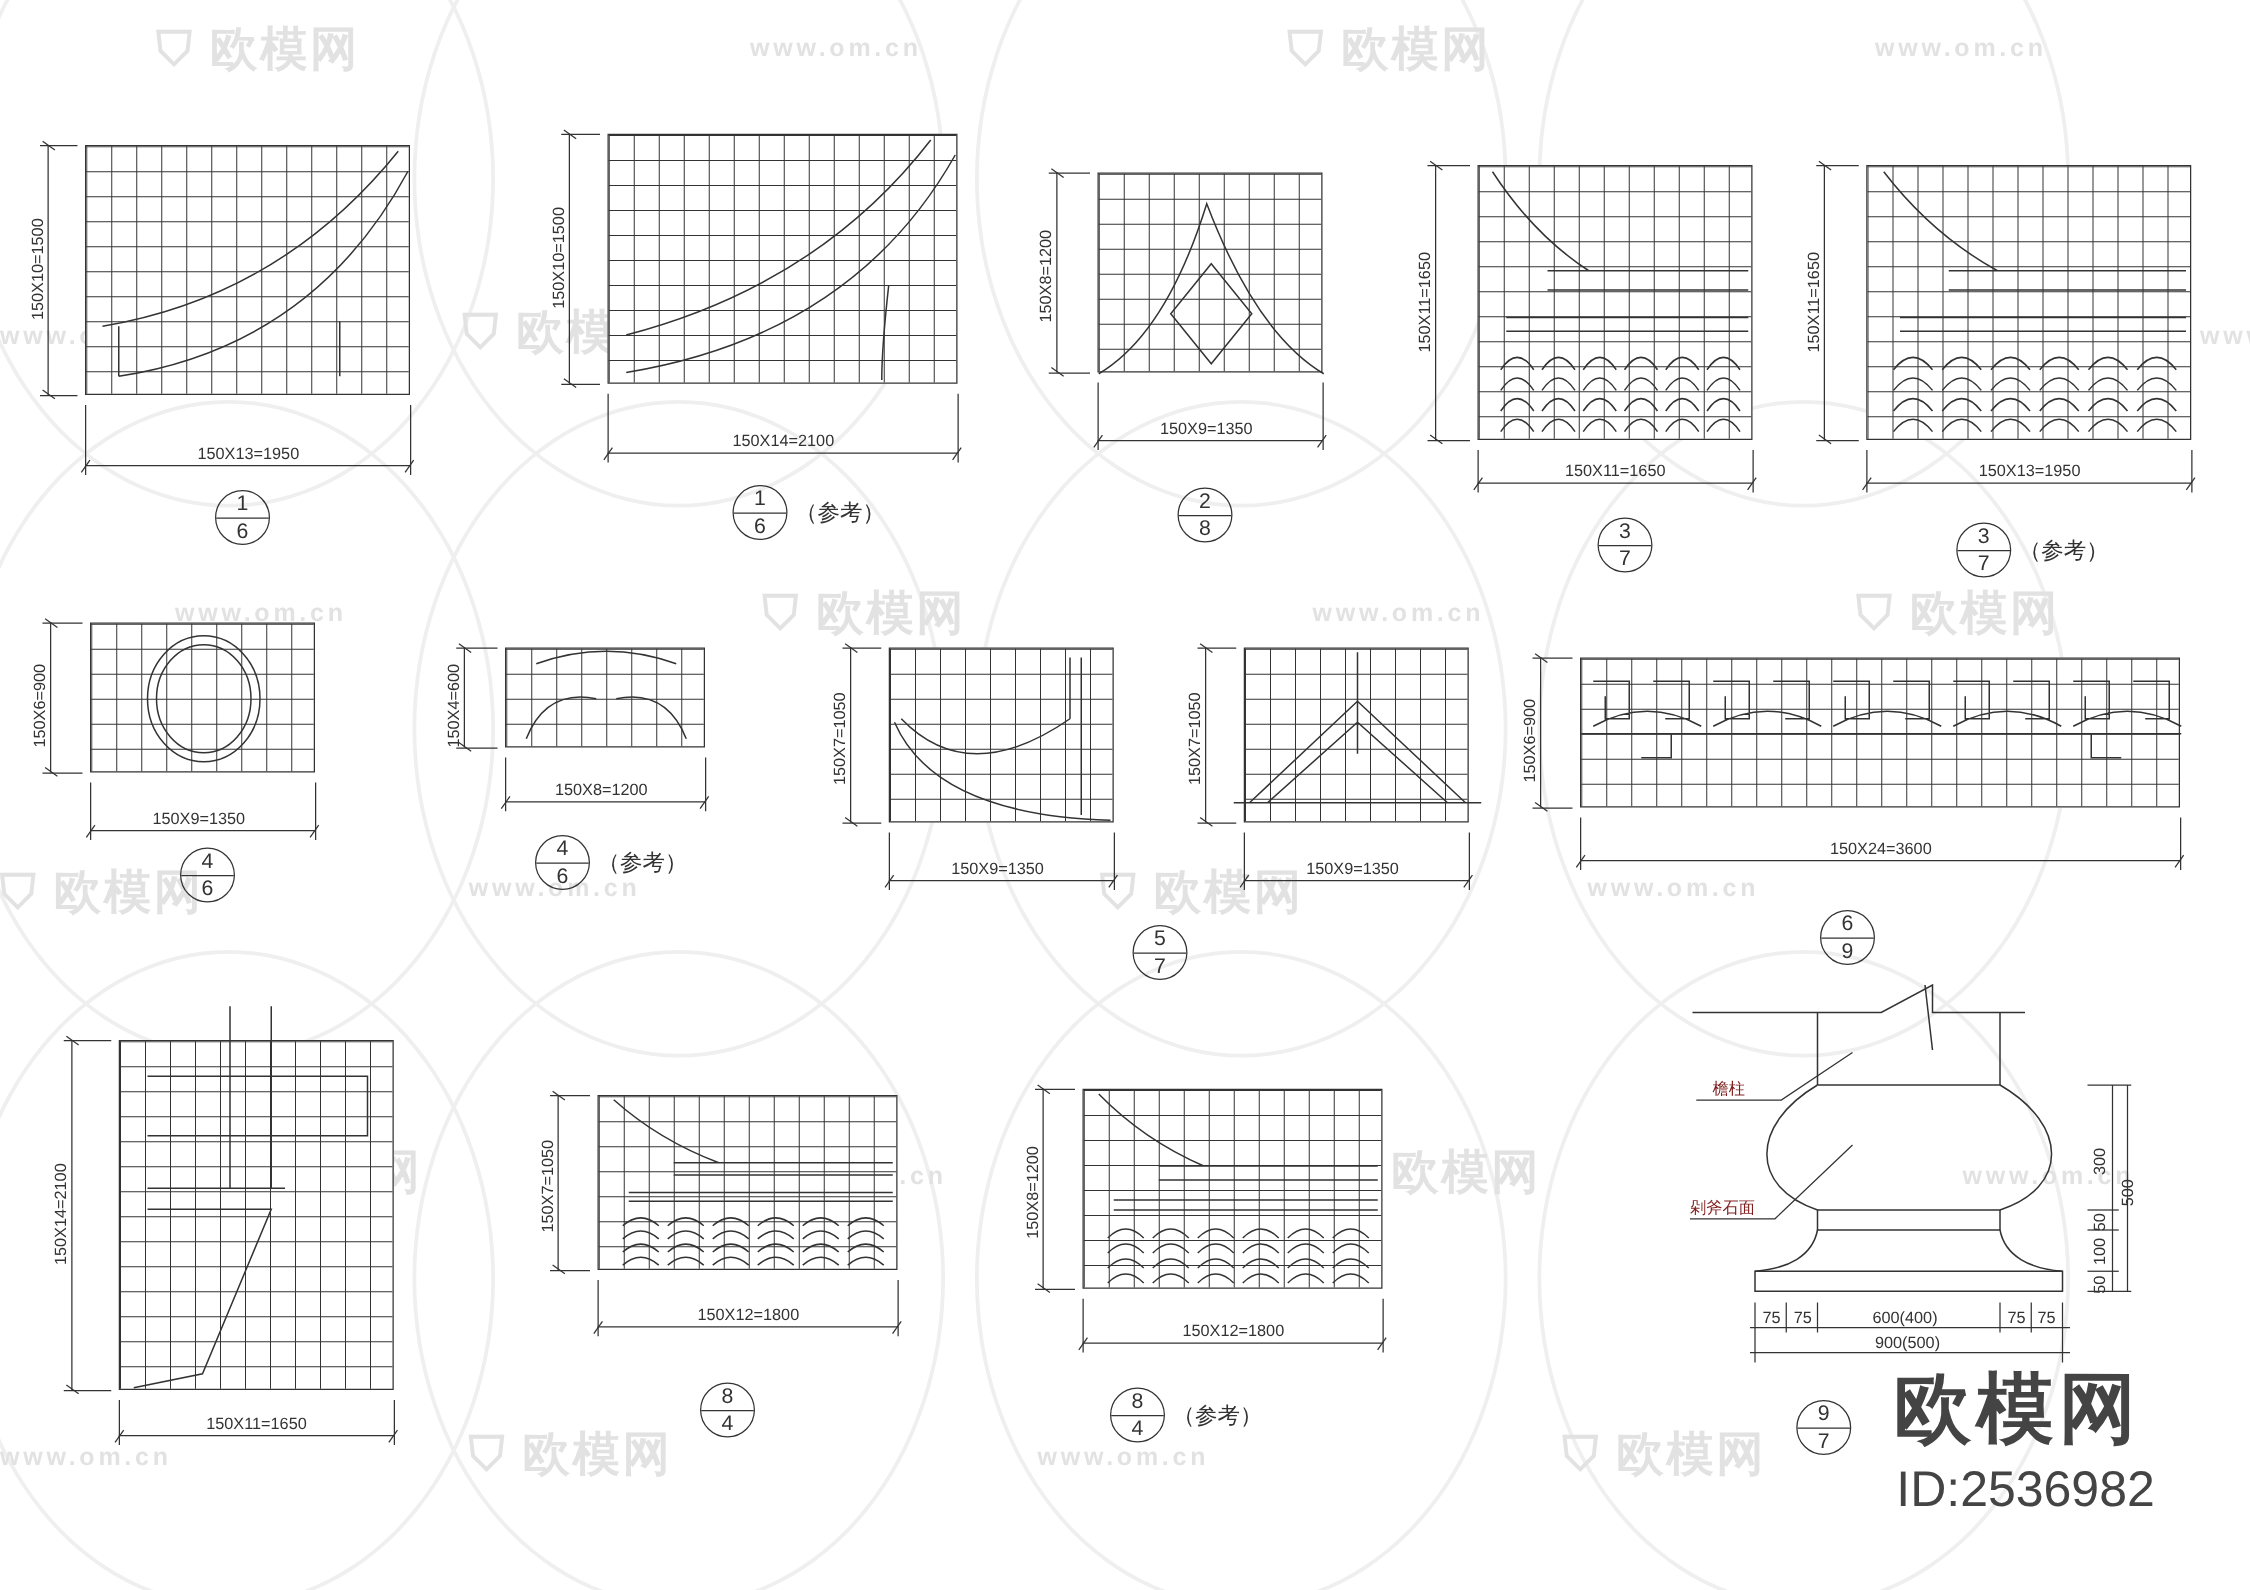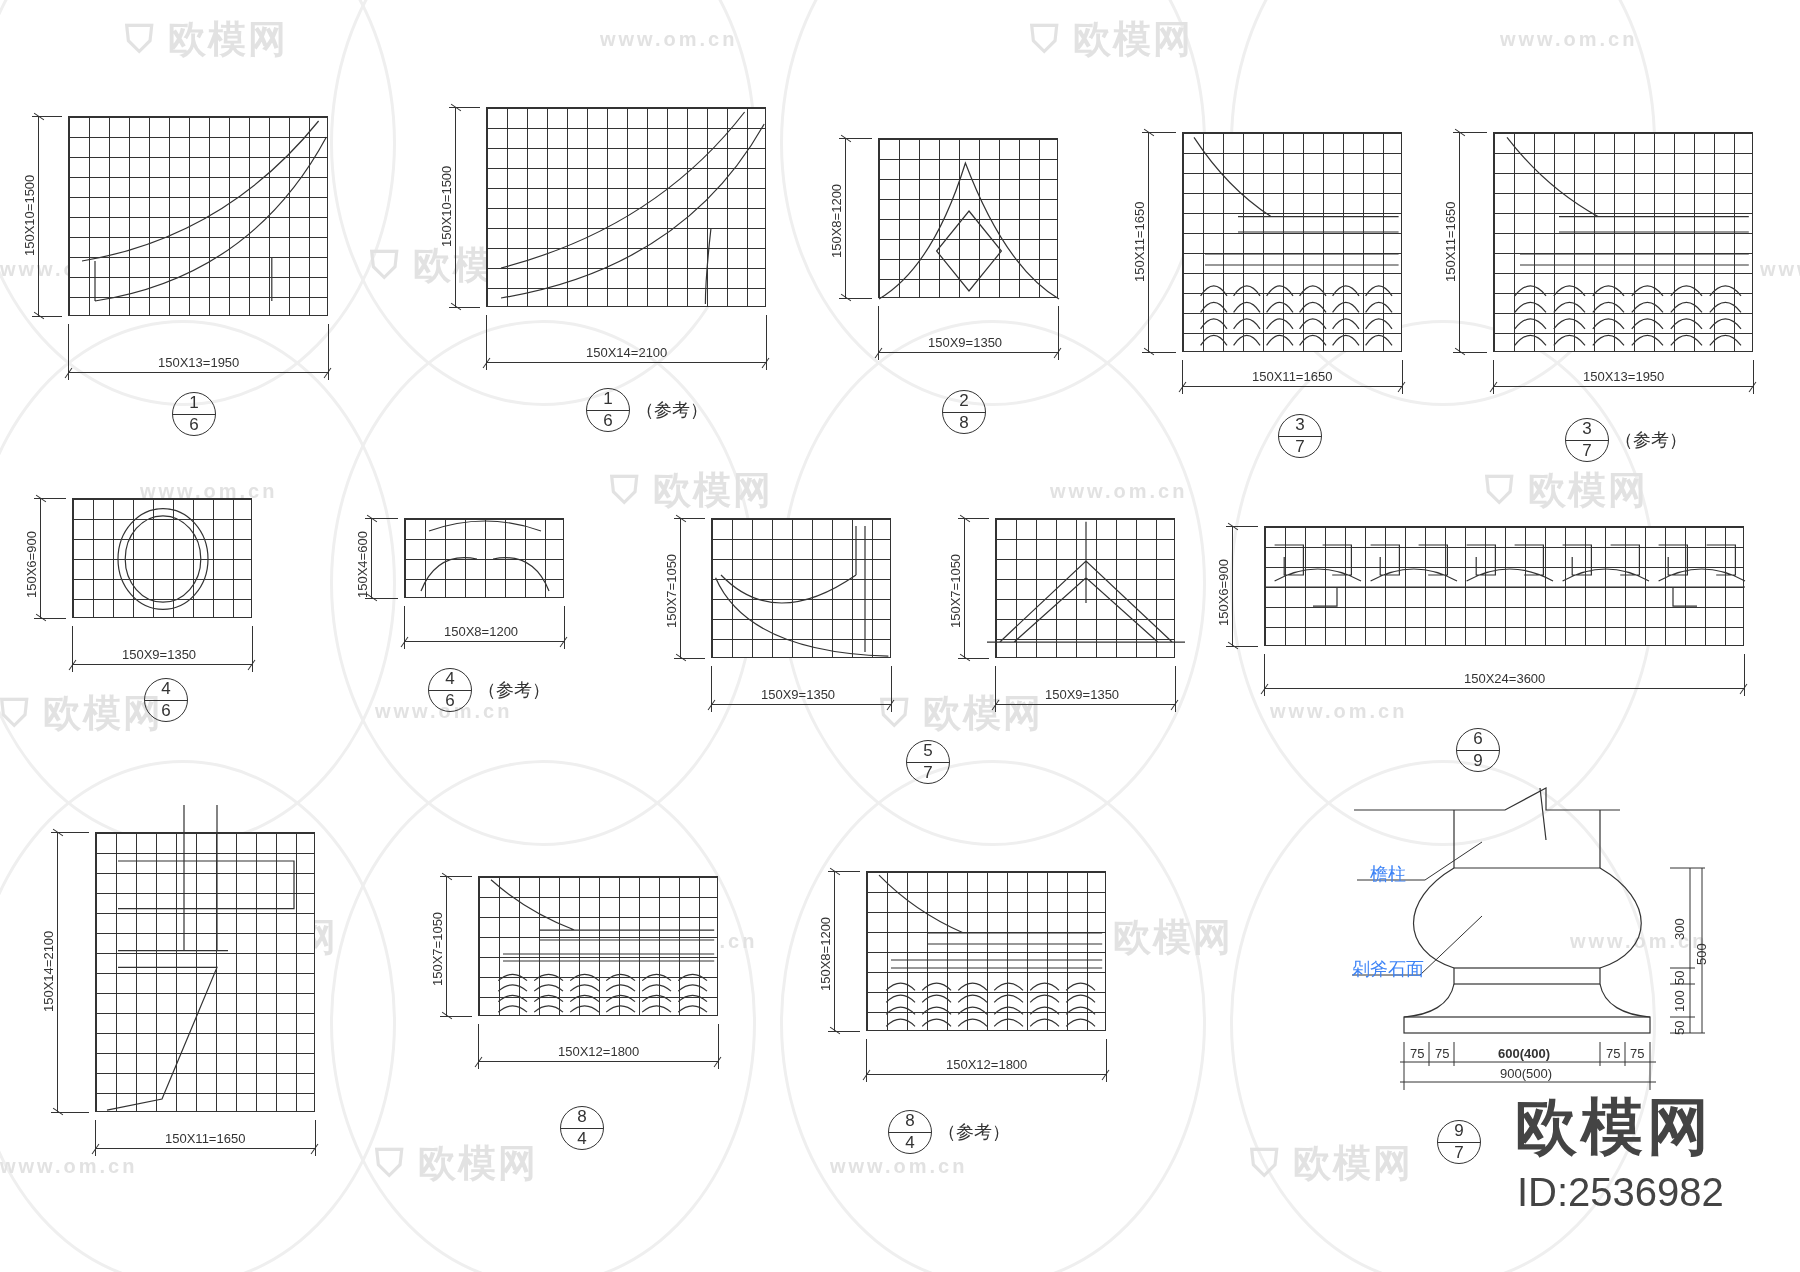--- a/index.html
+++ b/index.html
@@ -20,21 +20,21 @@
   .ext{position:absolute;background:#333;}
   .dlabel{position:absolute;font-size:13px;color:#333;white-space:nowrap;}
   .vlabel{position:absolute;font-size:13px;color:#333;white-space:nowrap;transform:rotate(-90deg);transform-origin:left top;}
   .bubble{position:absolute;width:44px;height:44px;border:1px solid #333;border-radius:50%;box-sizing:border-box;text-align:center;font-size:17px;line-height:20px;color:#333;}
   .bubble .top{display:block;height:21px;border-bottom:1px solid #333;}
   .bubble .bot{display:block;}
   .ref{position:absolute;font-size:18px;color:#333;}
   .drawing{position:absolute;overflow:visible;}
   .brand{position:absolute;left:1515px;top:1085px;font-size:62px;font-weight:bold;color:#444;letter-spacing:4px;}
   .brand-id{position:absolute;left:1517px;top:1170px;font-size:40px;color:#444;}
-  .callout{position:absolute;font-size:18px;color:#3b82f6;}
+  .callout{position:absolute;font-size:13px;color:#7f1d1d;}
 </style>
 </head>
 <body>
 
 <div id="watermarks">
     <div class="wm-arc" style="left: -30px; top: -120px; width: 420px; height: 520px;"></div>
     <div class="wm-arc" style="left: 330px; top: -120px; width: 420px; height: 520px;"></div>
     <div class="wm-arc" style="left: 780px; top: -120px; width: 420px; height: 520px;"></div>
     <div class="wm-arc" style="left: 1230px; top: -120px; width: 420px; height: 520px;"></div>
     <div class="wm-arc" style="left: -30px; top: 320px; width: 420px; height: 520px;"></div>
@@ -319,21 +319,21 @@
       <line x1="370" y1="237" x2="395" y2="237"></line>
       <line x1="370" y1="253" x2="405" y2="253"></line>
       <line x1="390" y1="88" x2="390" y2="253"></line>
       <line x1="402" y1="88" x2="402" y2="253"></line>
     </g>
   </svg>
   <span class="callout" style="left:70px;top:82px;">檐柱</span>
   <span class="callout" style="left:52px;top:177px;">剁斧石面</span>
   <span class="dlabel" style="left:110px;top:266px;">75</span>
   <span class="dlabel" style="left:135px;top:266px;">75</span>
-  <span class="dlabel" style="left:198px;top:266px;font-weight:bold;">600(400)</span>
+  <span class="dlabel" style="left:198px;top:266px;">600(400)</span>
   <span class="dlabel" style="left:306px;top:266px;">75</span>
   <span class="dlabel" style="left:330px;top:266px;">75</span>
   <span class="dlabel" style="left:200px;top:286px;">900(500)</span>
   <span class="vlabel" style="left:372px;top:160px;">300</span>
   <span class="vlabel" style="left:372px;top:205px;">50</span>
   <span class="vlabel" style="left:372px;top:232px;">100</span>
   <span class="vlabel" style="left:372px;top:255px;">50</span>
   <span class="vlabel" style="left:394px;top:185px;">500</span>
 </div>
 <div class="bubble" style="left:1437px;top:1120px;">

